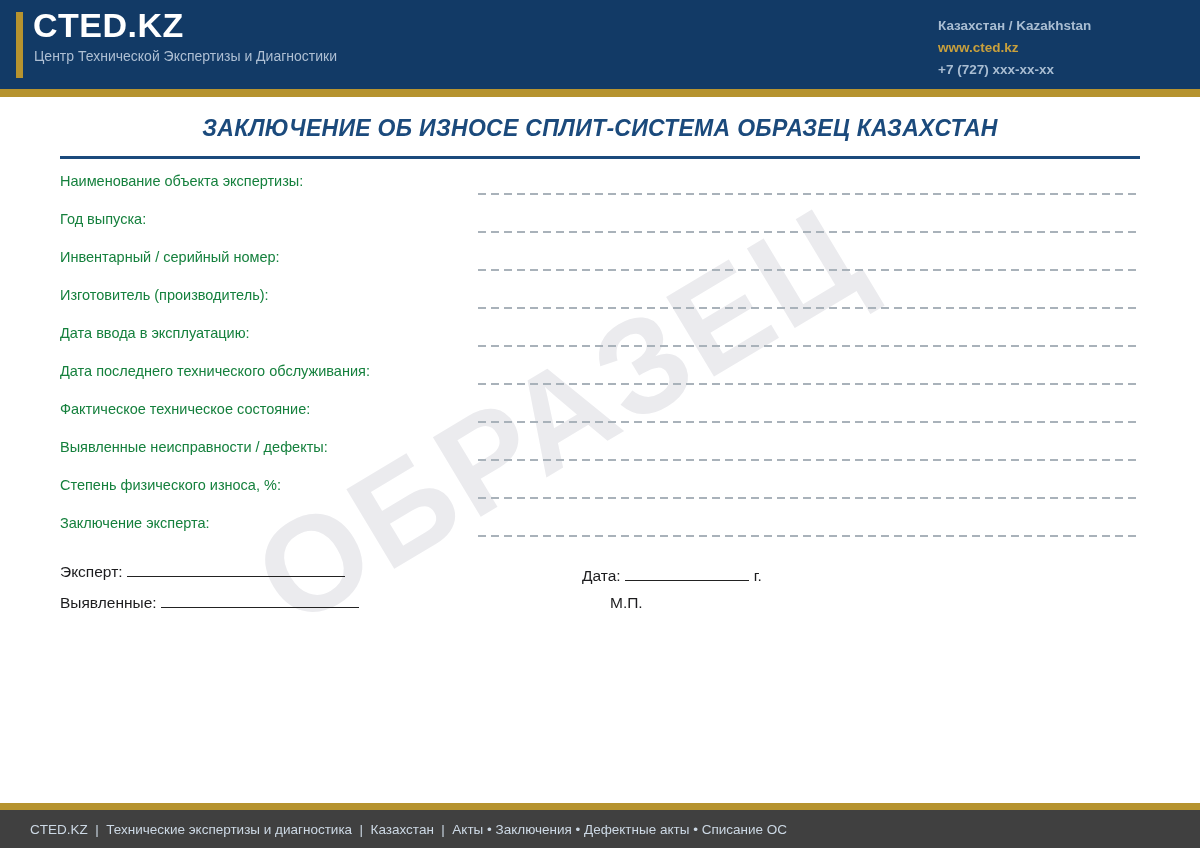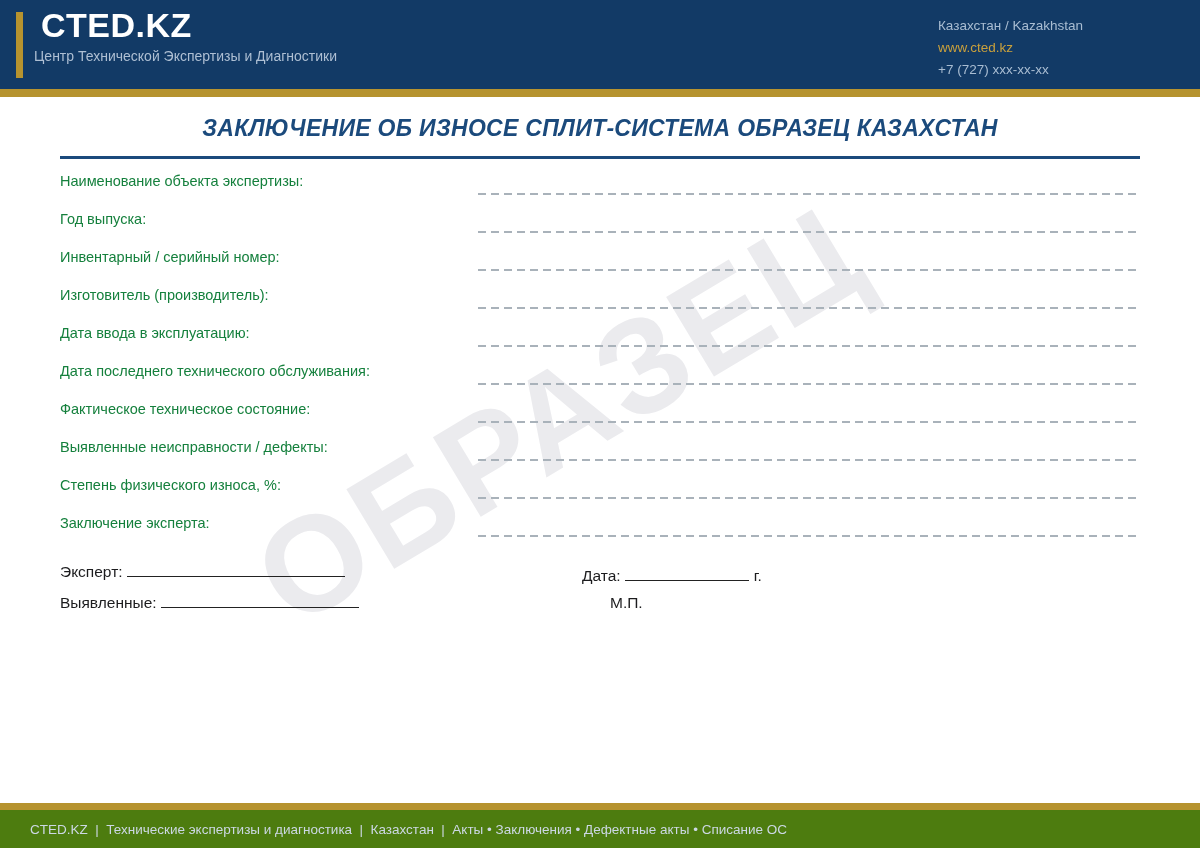--- a/index.html
+++ b/index.html
@@ -24,33 +24,33 @@
     width:7px; height:66px;
     background:#B6932F;
   }
   .logo {
     position:absolute;
     left:33px; top:6px;
     font-size:34px;
     font-weight:bold;
     color:#ffffff;
     letter-spacing:0.5px;
-    margin-left:8px;
   }
   .header-subtitle {
     position:absolute;
     left:34px; top:48px;
     font-size:14px;
     color:#AEBFD3;
   }
   .header-right {
     position:absolute;
     left:938px; top:15px;
     font-size:13.5px;
     line-height:22px;
+    font-weight:bold;
   }
   .header-region { color:#A9BDD2; }
   .header-website { color:#C9A03C; text-decoration:none; display:block; cursor:pointer; }
   .header-phone { color:#A9BDD2; }
   .gold-band-top { height:8px; background:#B6932F; position:relative; z-index:2; }
 
   
   .watermark {
     position:absolute;
     left:560px; top:415px;
@@ -117,21 +117,21 @@
   }
   .sig-line-expert { width:218px; }
   .sig-line-position { width:198px; }
   .sig-line-date { width:124px; margin-right:5px; }
 
   
   .footer { position:absolute; left:0; right:0; bottom:0; z-index:2; }
   .gold-band-bottom { height:7px; background:#B6932F; }
   .footer-bar {
     height:38px;
-    background:#4d7c0f;
+    background:#404040;
     display:flex;
     align-items:center;
     padding-left:30px;
   }
   .footer-text {
     font-size:13.5px;
     color:#CCD8E4;
     white-space:pre;
   }
 </style>

